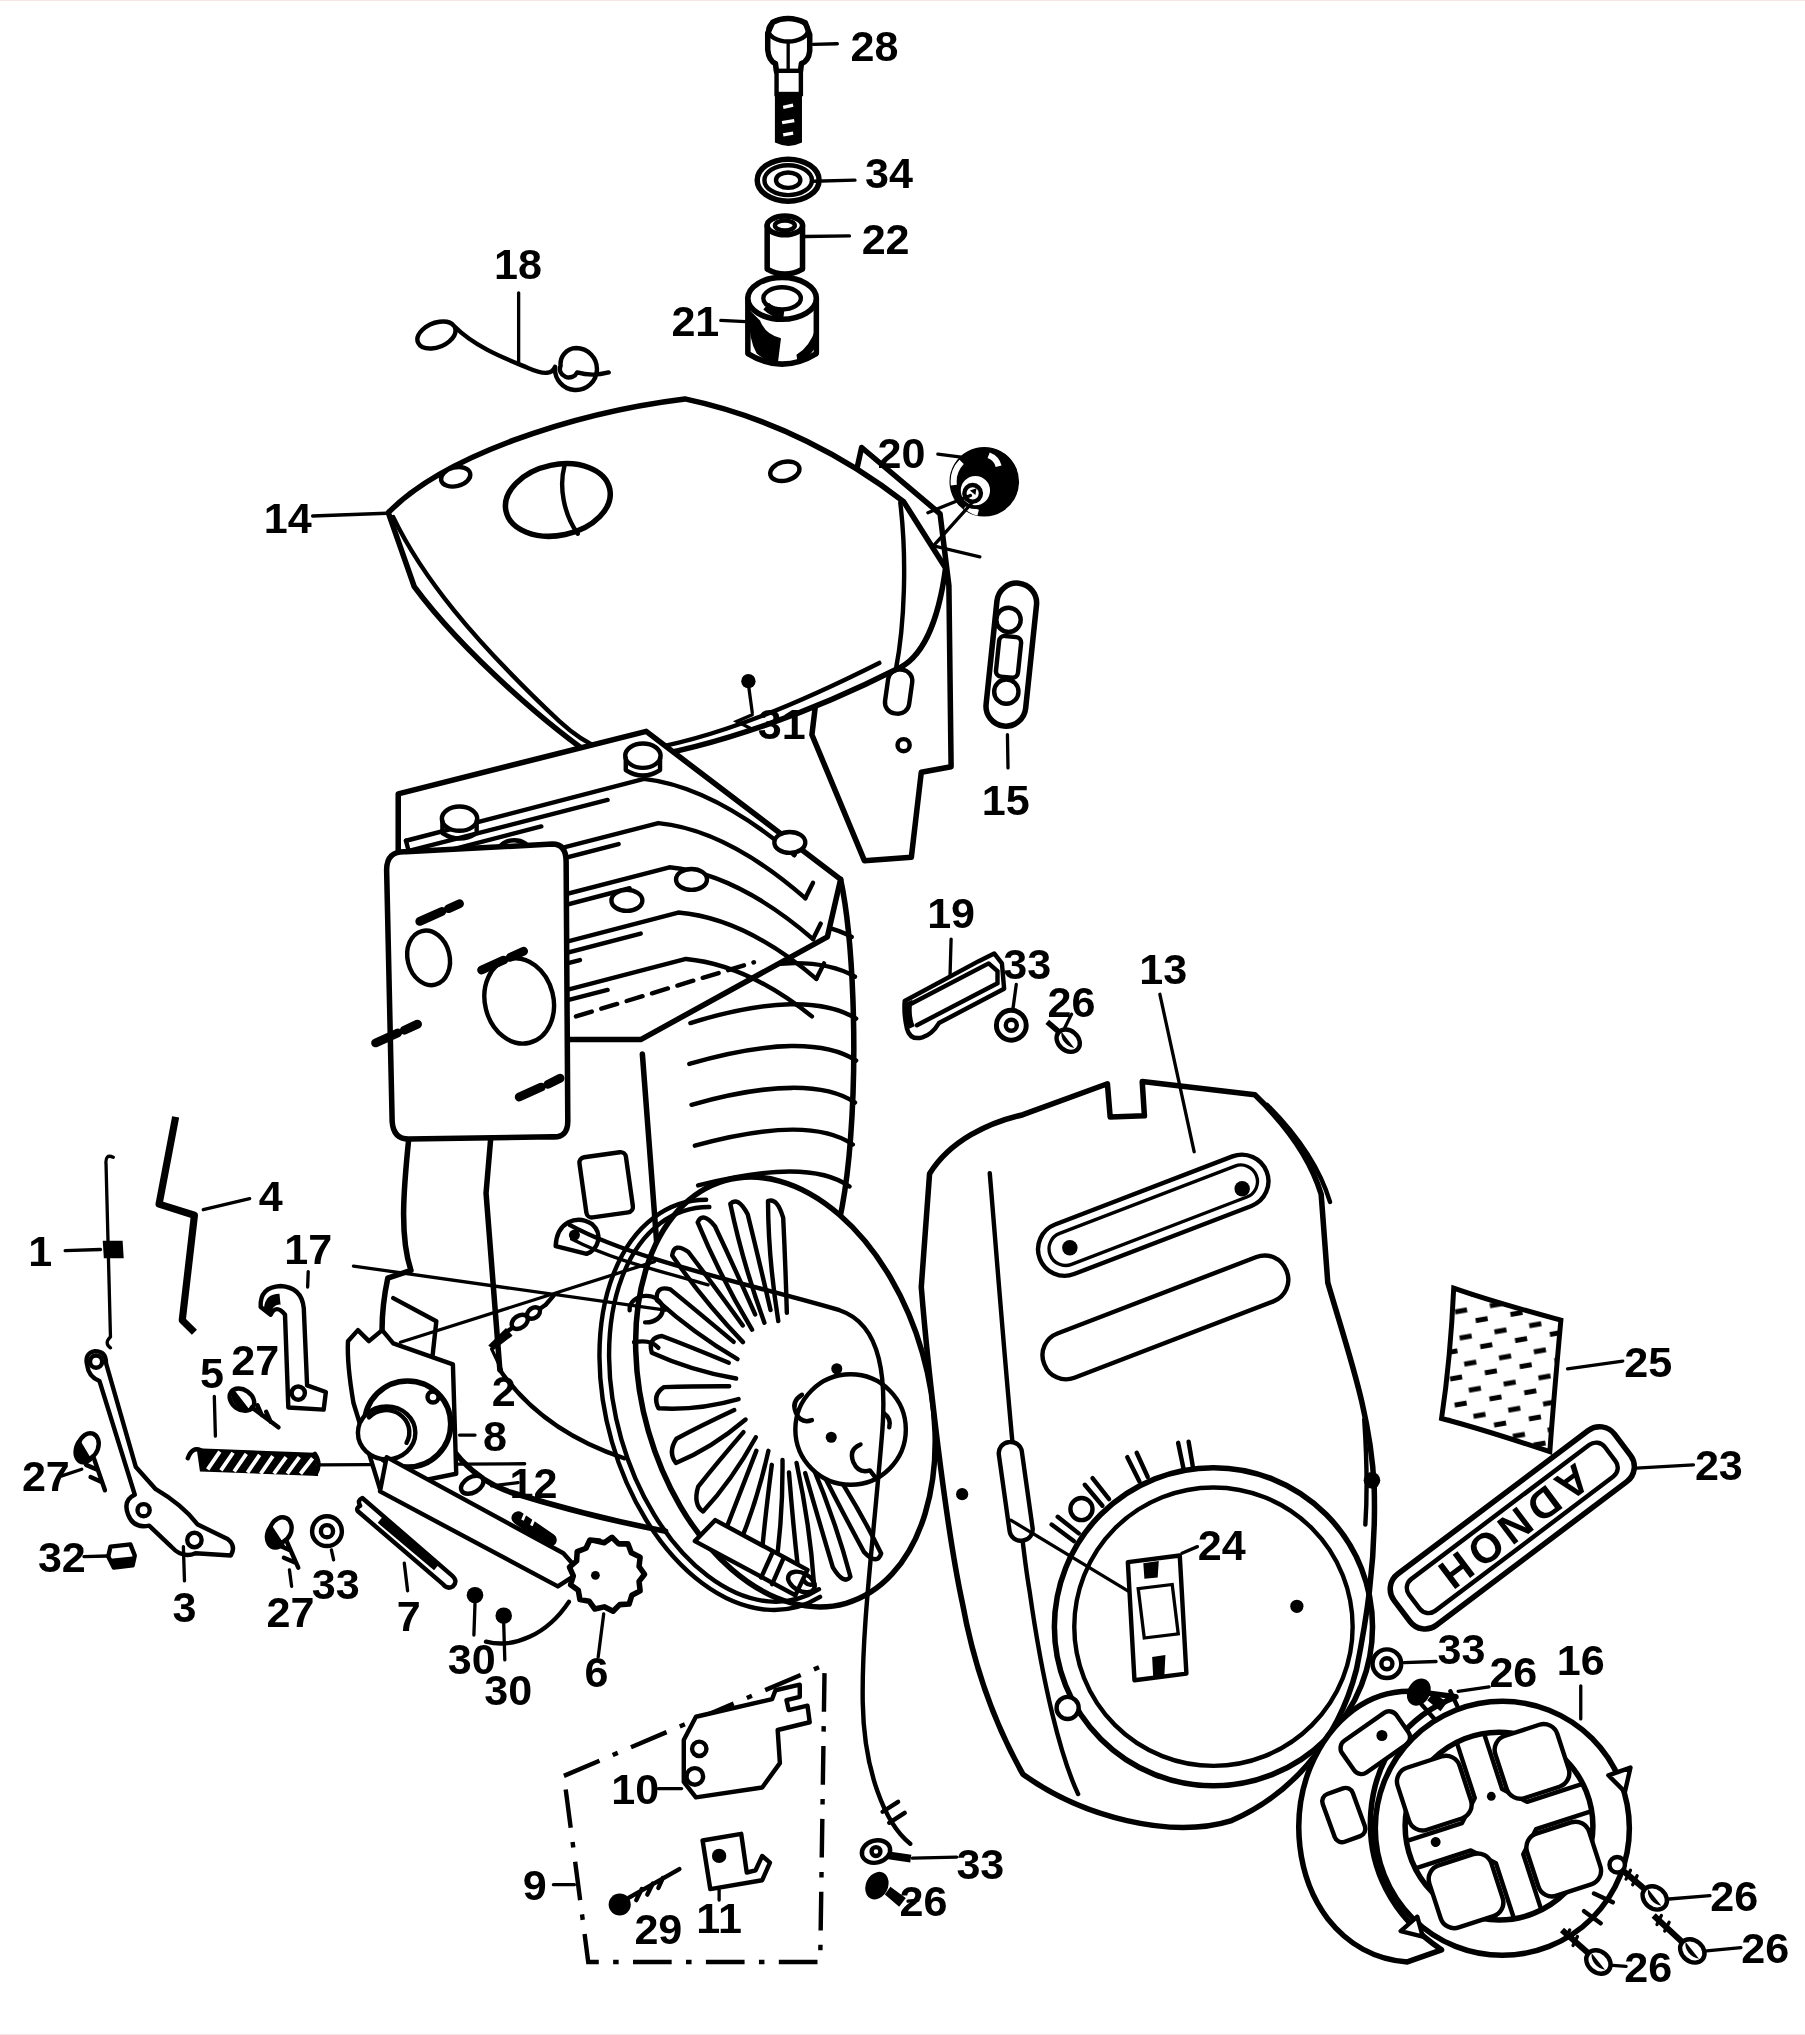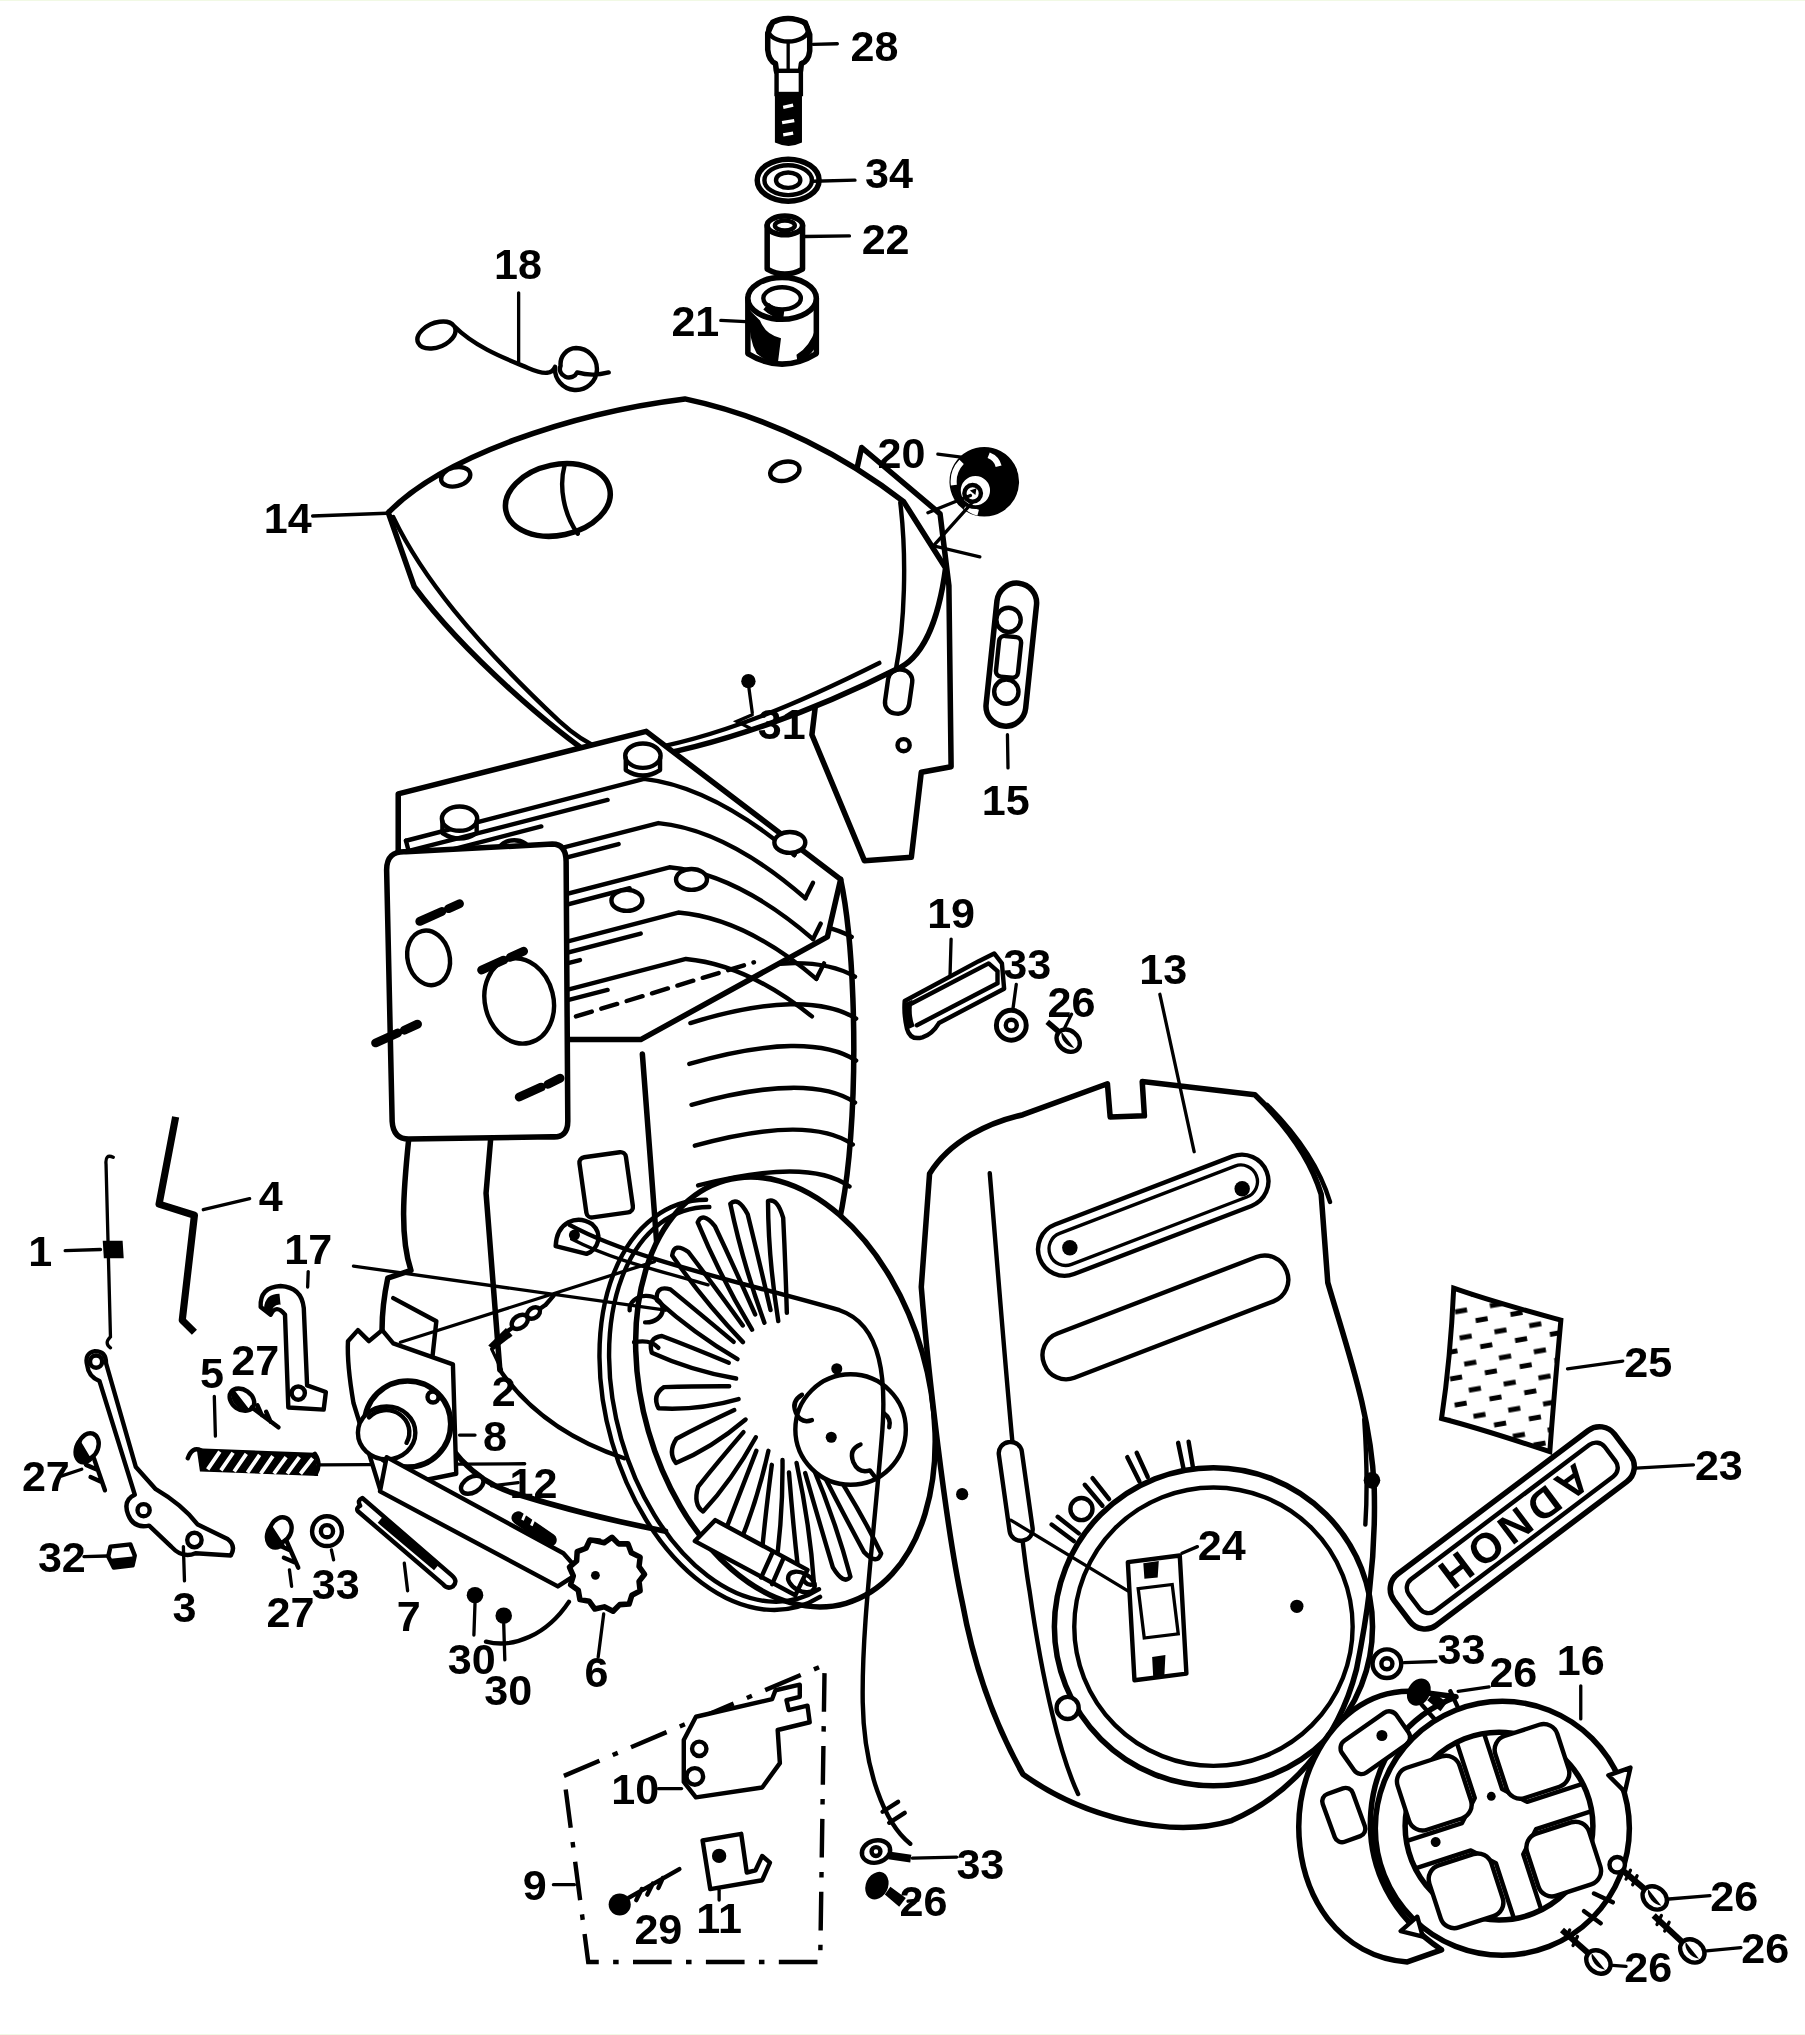--- a/index.html
+++ b/index.html
@@ -1,16 +1,16 @@
 <!DOCTYPE html>
 <html style="font-size:8.8px"><head>
 <meta charset="utf-8">
 <style>
 html,body{margin:0;padding:0;background:#fff;}
-#page{width:1805px;height:2035px;position:relative;background:#84cc16;overflow:hidden;}
+#page{width:1805px;height:2035px;position:relative;background:#b91c1c;overflow:hidden;}
 svg{position:absolute;left:0;top:0;}
 text{font-family:"Liberation Sans",sans-serif;font-weight:bold;font-size:78px;fill:#000;}
 .o{fill:none;stroke:#000;stroke-width:10;stroke-linecap:round;stroke-linejoin:round;}
 .o2{fill:none;stroke:#000;stroke-width:8;stroke-linecap:round;stroke-linejoin:round;}
 .th{fill:none;stroke:#000;stroke-width:6;stroke-linecap:round;}
 .ld{fill:none;stroke:#000;stroke-width:6;stroke-linecap:round;}
 .wf{fill:#fff;stroke:#000;stroke-width:10;stroke-linejoin:round;}
 .wf2{fill:#fff;stroke:#000;stroke-width:8;stroke-linejoin:round;}
 .bk{fill:#000;stroke:none;}
 </style>

